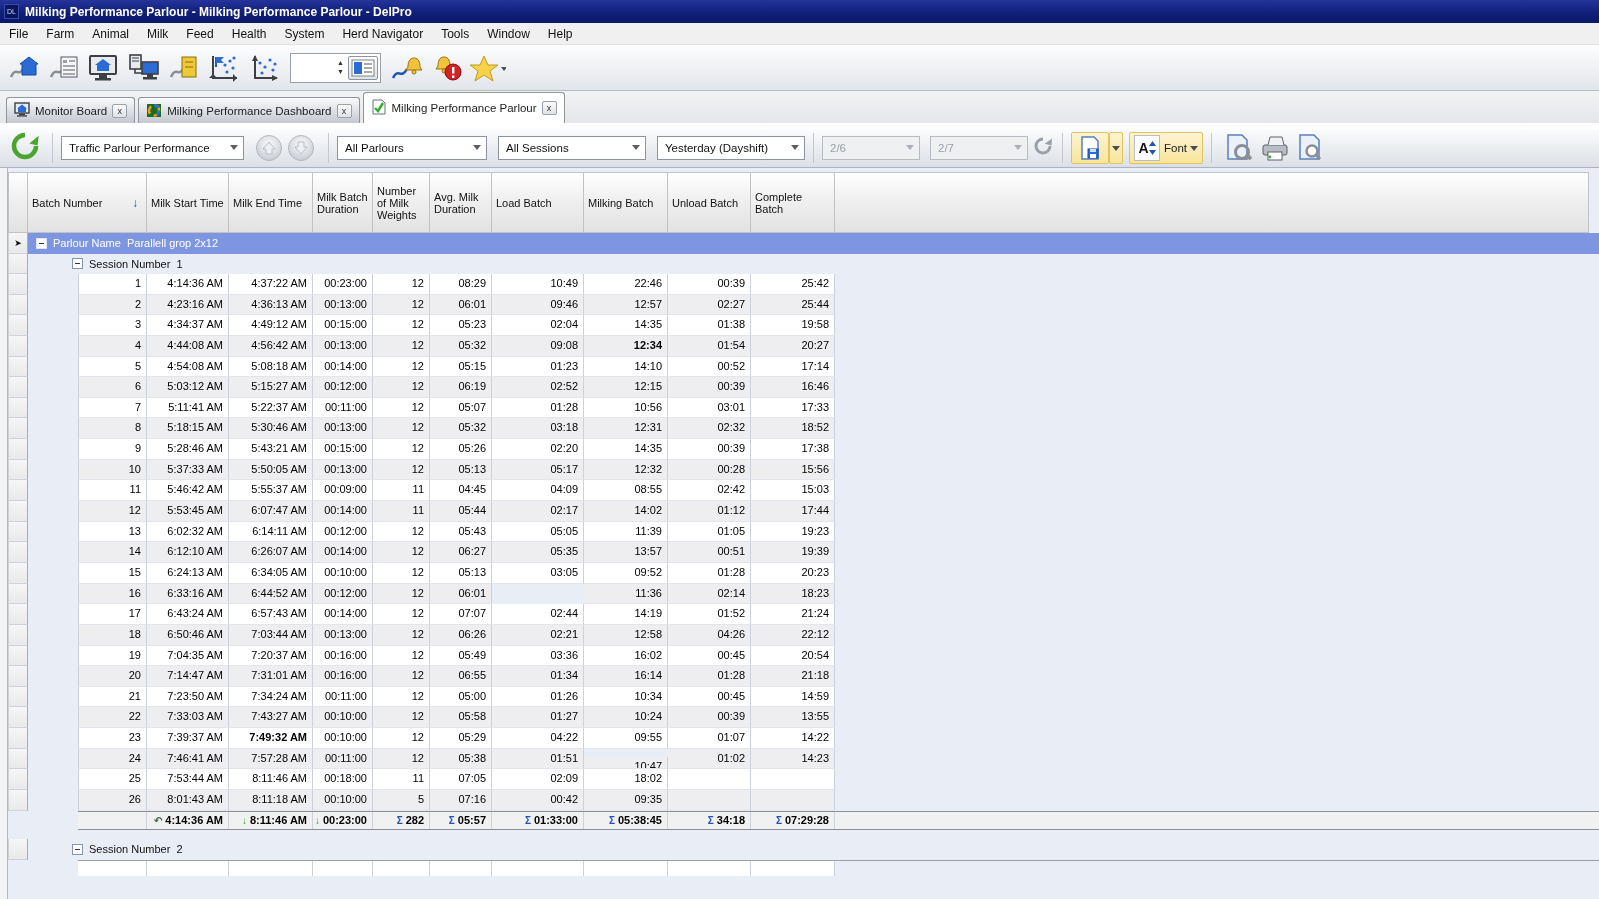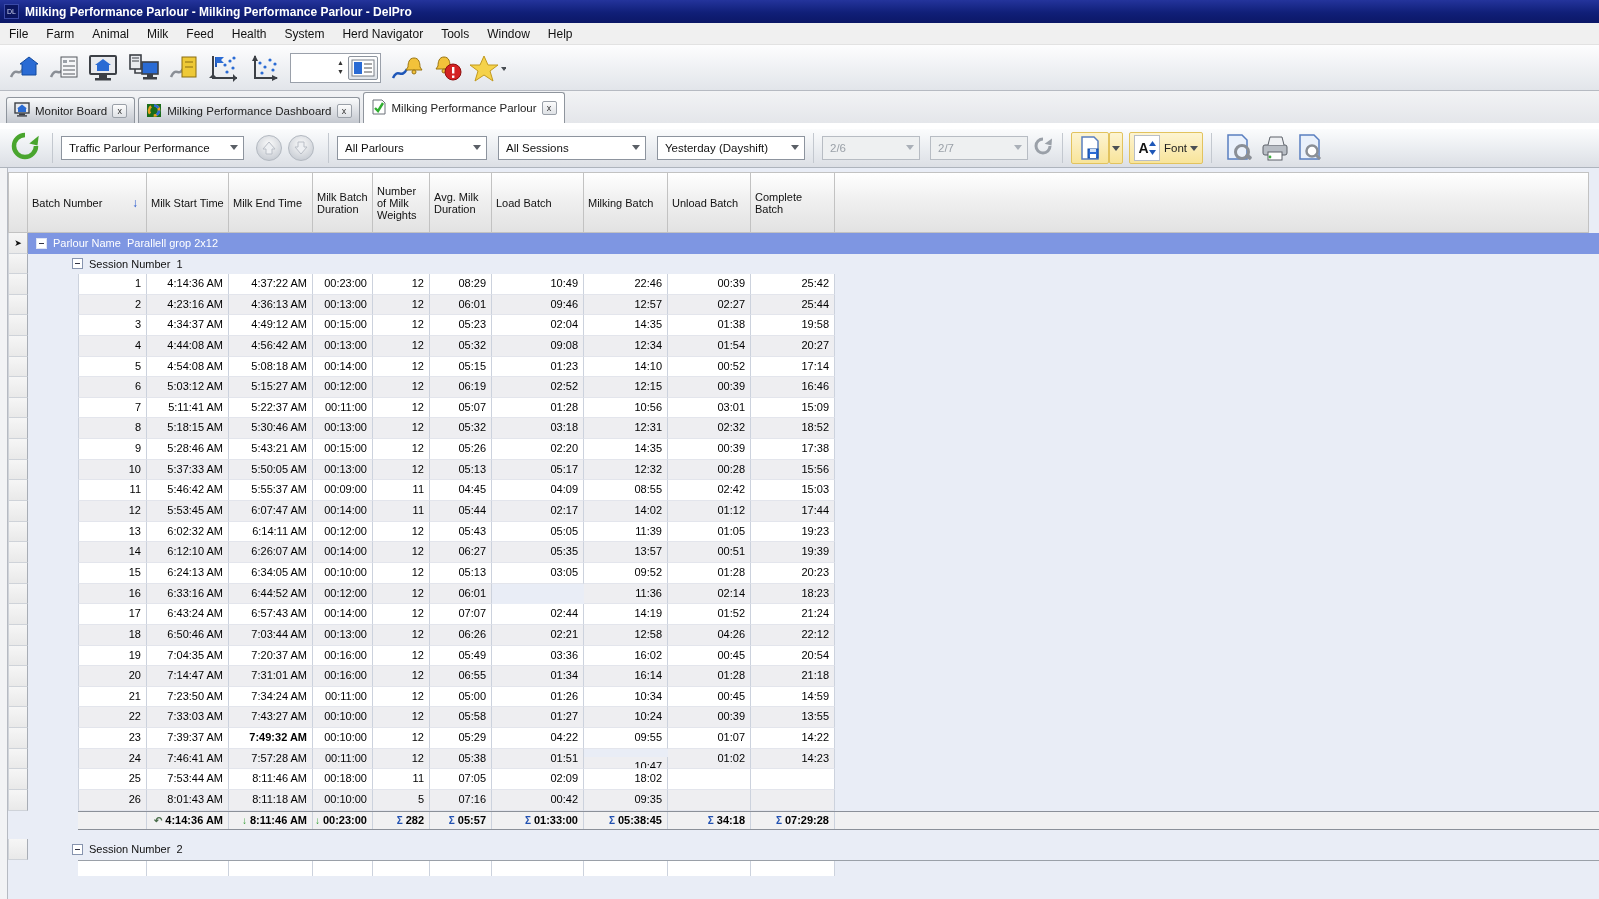--- a/index.html
+++ b/index.html
@@ -480,21 +480,21 @@
         <div class="drow alt">
           <div class="sel"></div>
           <div class="indent"></div>
           <div class="dcell first" style="width: 69px;">4</div>
           <div class="dcell" style="width: 82px;">4:44:08 AM</div>
           <div class="dcell" style="width: 84px;">4:56:42 AM</div>
           <div class="dcell" style="width: 60px;">00:13:00</div>
           <div class="dcell" style="width: 57px;">12</div>
           <div class="dcell" style="width: 62px;">05:32</div>
           <div class="dcell" style="width: 92px;">09:08</div>
-          <div class="dcell" style="width: 84px;">12:34</div>
+          <div class="dcell" style="width: 84px; font-weight: bold;">12:34</div>
           <div class="dcell" style="width: 83px;">01:54</div>
           <div class="dcell" style="width: 84px;">20:27</div>
         </div>
         <div class="drow">
           <div class="sel"></div>
           <div class="indent"></div>
           <div class="dcell first" style="width: 69px;">5</div>
           <div class="dcell" style="width: 82px;">4:54:08 AM</div>
           <div class="dcell" style="width: 84px;">5:08:18 AM</div>
           <div class="dcell" style="width: 60px;">00:14:00</div>
@@ -524,21 +524,21 @@
           <div class="indent"></div>
           <div class="dcell first" style="width: 69px;">7</div>
           <div class="dcell" style="width: 82px;">5:11:41 AM</div>
           <div class="dcell" style="width: 84px;">5:22:37 AM</div>
           <div class="dcell" style="width: 60px;">00:11:00</div>
           <div class="dcell" style="width: 57px;">12</div>
           <div class="dcell" style="width: 62px;">05:07</div>
           <div class="dcell" style="width: 92px;">01:28</div>
           <div class="dcell" style="width: 84px;">10:56</div>
           <div class="dcell" style="width: 83px;">03:01</div>
-          <div class="dcell" style="width: 84px;">15:09</div>
+          <div class="dcell" style="width: 84px;">17:33</div>
         </div>
         <div class="drow alt">
           <div class="sel"></div>
           <div class="indent"></div>
           <div class="dcell first" style="width: 69px;">8</div>
           <div class="dcell" style="width: 82px;">5:18:15 AM</div>
           <div class="dcell" style="width: 84px;">5:30:46 AM</div>
           <div class="dcell" style="width: 60px;">00:13:00</div>
           <div class="dcell" style="width: 57px;">12</div>
           <div class="dcell" style="width: 62px;">05:32</div>

